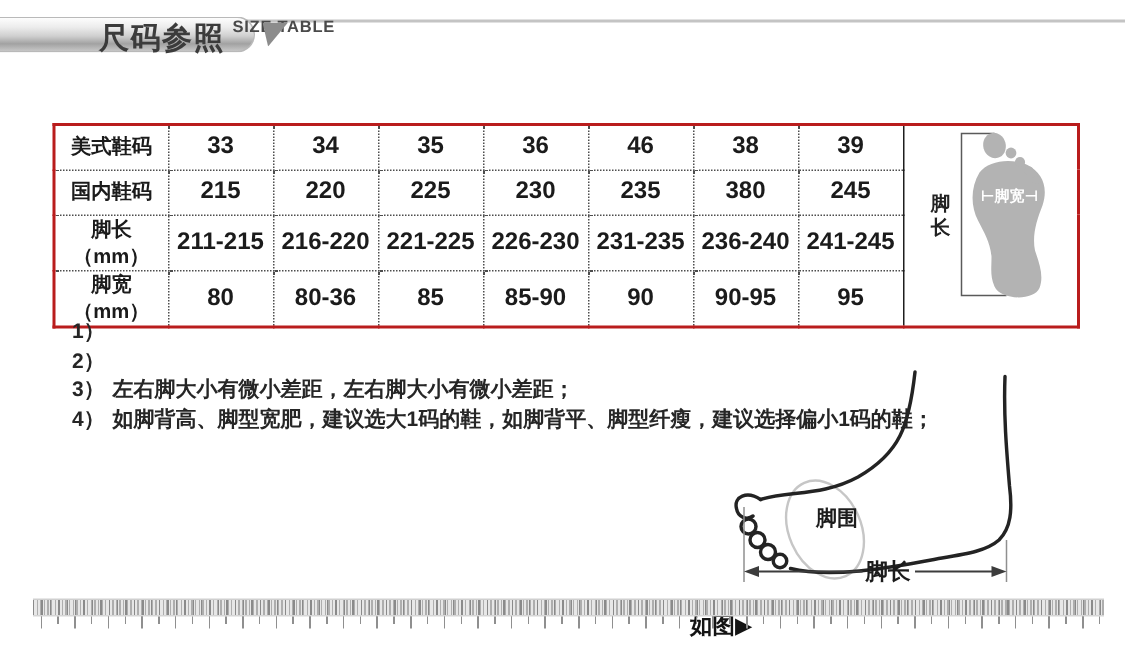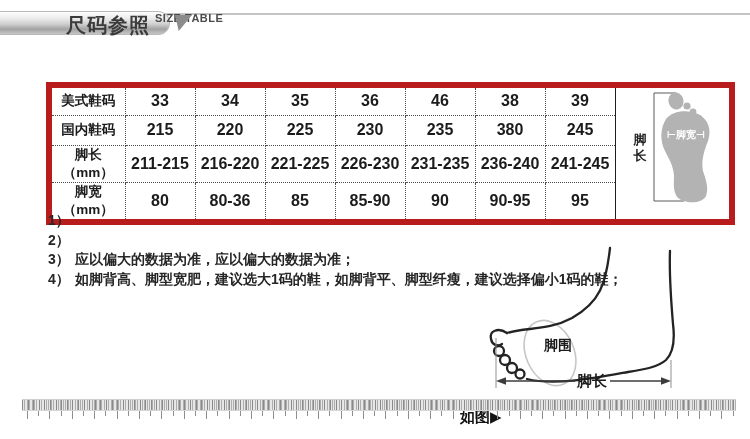--- a/index.html
+++ b/index.html
@@ -25,22 +25,21 @@
   .banner-en { font-size:11px; font-weight:bold; color:#4a4a4a; margin-left:5px; letter-spacing:.5px; }
   .banner-fold {
     position:absolute; left:175px; top:15px; width:17px; height:16px;
     background:#8c8c8c; clip-path:polygon(0 0,100% 0,22% 100%);
   }
 
   
   table.size-table {
     position:absolute; left:35px; top:82px; width:683px; height:123px;
     border-collapse:collapse; table-layout:fixed;
-    border:6px solid #b91c1c;
-    margin-left:11px;
+    border:2px solid #b91c1c;
   }
   .size-table td {
     border:1px dotted #4d4d4d; text-align:center; vertical-align:middle;
     font-weight:bold; color:#1b1b1b; font-size:16px; height:30px; padding:0;
   }
   .size-table td.lab { width:76px; font-size:13.5px; }
   .size-table td.val { width:70px; }
   .size-table td.footcell { width:117px; border-left:1px solid #1e1e1e; position:relative; }
   .footcell svg { position:absolute; left:0; top:0; }
   .vert-label {
@@ -160,21 +159,21 @@
 
   <div class="notes">
     <div class="note-row">
       <span class="note-num">1）</span>
     </div>
     <div class="note-row">
       <span class="note-num">2）</span>
     </div>
     <div class="note-row">
       <span class="note-num">3）</span>
-      <span class="note-txt">应以偏大的数据为准，应以偏大的数据为准；</span>
+      <span class="note-txt">左右脚大小有微小差距，左右脚大小有微小差距；</span>
     </div>
     <div class="note-row">
       <span class="note-num">4）</span>
       <span class="note-txt">如脚背高、脚型宽肥，建议选大1码的鞋，如脚背平、脚型纤瘦，建议选择偏小1码的鞋；</span>
     </div>
   </div>
 
   <div class="as-shown">如图▶</div>
   <svg class="foot-side" width="316" height="172" viewBox="0 0 316 172">
 

